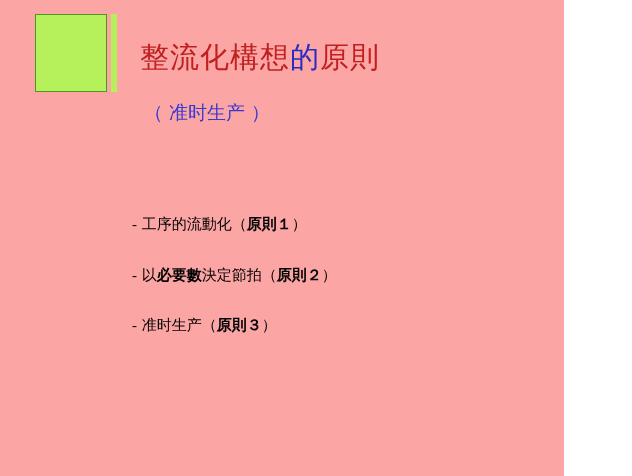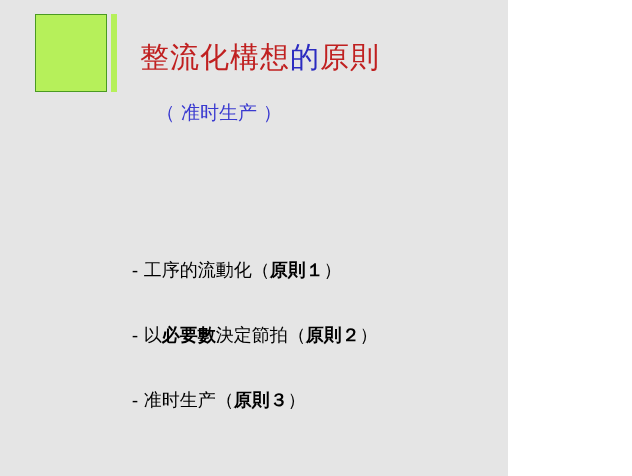--- a/index.html
+++ b/index.html
@@ -8,23 +8,23 @@
   }
   body {
     width: 632px;
     height: 476px;
     background: #ffffff;
     font-family: "Liberation Serif", serif;
     overflow: hidden;
   }
   .slide {
     position: relative;
-    width: 508px;
+    width: 564px;
     height: 476px;
-    background: #e5e5e5;
+    background: #fca5a5;
   }
 
   
   .deco-square {
     position: absolute;
     left: 35px;
     top: 14px;
     width: 72px;
     height: 78px;
     background: #b6f05a;
@@ -50,43 +50,42 @@
     color: #2b2bc0;
     letter-spacing: 1px;
     white-space: nowrap;
   }
   .title .em {
     color: #c02020;
   }
 
   .subtitle {
     position: absolute;
-    left: 156px;
+    left: 144px;
     top: 100px;
     font-size: 19px;
     font-family: "DejaVu Serif", "Liberation Serif", serif;
     color: #3a3ad0;
     white-space: nowrap;
   }
 
   
   .bullets {
     position: absolute;
     left: 132px;
     top: 216px;
     width: 470px;
   }
   .bullet {
-    font-size: 18px;
+    font-size: 15px;
     font-family: "DejaVu Serif", "Liberation Serif", serif;
     color: #000000;
     margin-bottom: 34px;
     white-space: nowrap;
     line-height: 1.1;
-    margin-top: 44px;
   }
   .bullet .dash {
     font-family: "Liberation Serif", serif;
   }
   .bullet .bold {
     font-weight: bold;
   }
 </style>
 </head>
 <body>

